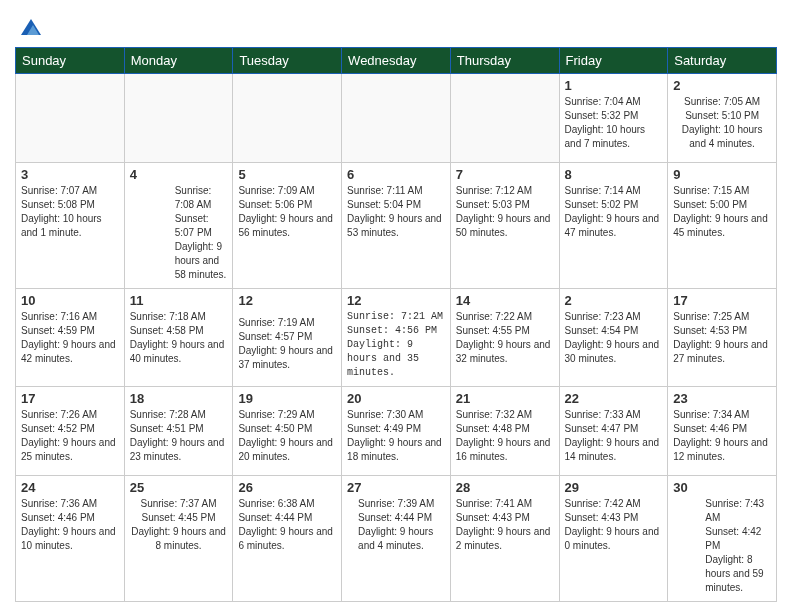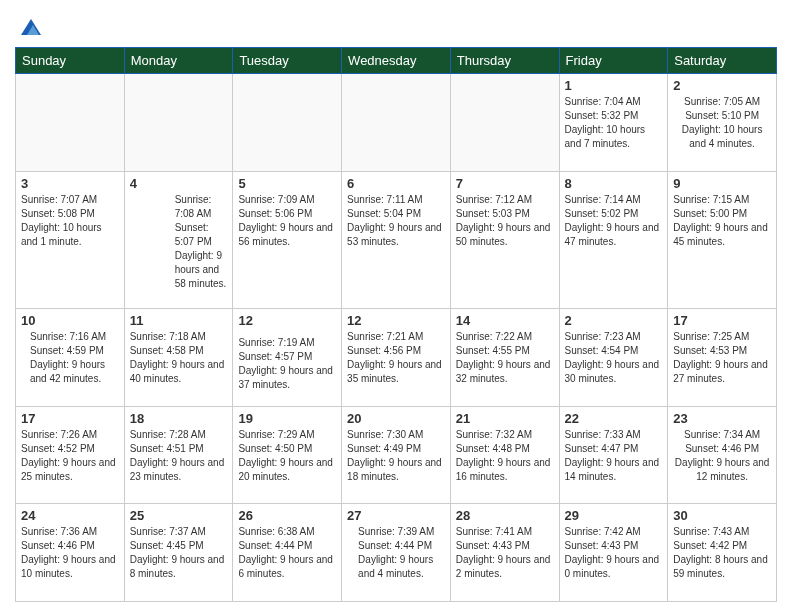--- a/index.html
+++ b/index.html
@@ -193,39 +193,39 @@
           <td>
             <span class="day-number">9</span>
             <div class="day-info" style="white-space: pre-line;">Sunrise: 7:15 AM
 Sunset: 5:00 PM
 Daylight: 9 hours and 45 minutes.</div>
           </td>
         </tr>
         <tr>
           <td>
             <span class="day-number">10</span>
-            <div class="day-info" style="white-space: pre-line; margin-left: 9px;">Sunrise: 7:16 AM
+            <div class="day-info" style="white-space: pre-line;">Sunrise: 7:16 AM
 Sunset: 4:59 PM
 Daylight: 9 hours and 42 minutes.</div>
           </td>
           <td>
             <span class="day-number">11</span>
             <div class="day-info" style="white-space: pre-line;">Sunrise: 7:18 AM
 Sunset: 4:58 PM
 Daylight: 9 hours and 40 minutes.</div>
           </td>
           <td>
             <span class="day-number">12</span>
             <div class="day-info" style="white-space: pre-line; margin-top: 8px;">Sunrise: 7:19 AM
 Sunset: 4:57 PM
 Daylight: 9 hours and 37 minutes.</div>
           </td>
           <td>
             <span class="day-number">12</span>
-            <div class="day-info" style="white-space: pre-line;">Sunrise: 7:21 AM
+            <div class="day-info" style="white-space: pre-line; font-family: Liberation Mono, monospace;">Sunrise: 7:21 AM
 Sunset: 4:56 PM
 Daylight: 9 hours and 35 minutes.</div>
           </td>
           <td>
             <span class="day-number">14</span>
             <div class="day-info" style="white-space: pre-line;">Sunrise: 7:22 AM
 Sunset: 4:55 PM
 Daylight: 9 hours and 32 minutes.</div>
           </td>
           <td>
@@ -273,35 +273,35 @@
 Daylight: 9 hours and 16 minutes.</div>
           </td>
           <td>
             <span class="day-number">22</span>
             <div class="day-info" style="white-space: pre-line;">Sunrise: 7:33 AM
 Sunset: 4:47 PM
 Daylight: 9 hours and 14 minutes.</div>
           </td>
           <td>
             <span class="day-number">23</span>
-            <div class="day-info" style="white-space: pre-line; text-align: center;">Sunrise: 7:34 AM
+            <div class="day-info" style="white-space: pre-line;">Sunrise: 7:34 AM
 Sunset: 4:46 PM
 Daylight: 9 hours and 12 minutes.</div>
           </td>
         </tr>
         <tr>
           <td>
             <span class="day-number">24</span>
             <div class="day-info" style="white-space: pre-line;">Sunrise: 7:36 AM
 Sunset: 4:46 PM
 Daylight: 9 hours and 10 minutes.</div>
           </td>
           <td>
             <span class="day-number">25</span>
-            <div class="day-info" style="white-space: pre-line;">Sunrise: 7:37 AM
+            <div class="day-info" style="white-space: pre-line; text-align: center;">Sunrise: 7:37 AM
 Sunset: 4:45 PM
 Daylight: 9 hours and 8 minutes.</div>
           </td>
           <td>
             <span class="day-number">26</span>
             <div class="day-info" style="white-space: pre-line;">Sunrise: 6:38 AM
 Sunset: 4:44 PM
 Daylight: 9 hours and 6 minutes.</div>
           </td>
           <td>
@@ -317,20 +317,20 @@
 Daylight: 9 hours and 2 minutes.</div>
           </td>
           <td>
             <span class="day-number">29</span>
             <div class="day-info" style="white-space: pre-line;">Sunrise: 7:42 AM
 Sunset: 4:43 PM
 Daylight: 9 hours and 0 minutes.</div>
           </td>
           <td>
             <span class="day-number">30</span>
-            <div class="day-info" style="white-space: pre-line;">Sunrise: 7:43 AM
+            <div class="day-info" style="white-space: pre-line; margin-left: 32px;">Sunrise: 7:43 AM
 Sunset: 4:42 PM
 Daylight: 8 hours and 59 minutes.</div>
           </td>
         </tr>
       </tbody>
   </table>
 </div>
 
 </body></html>

